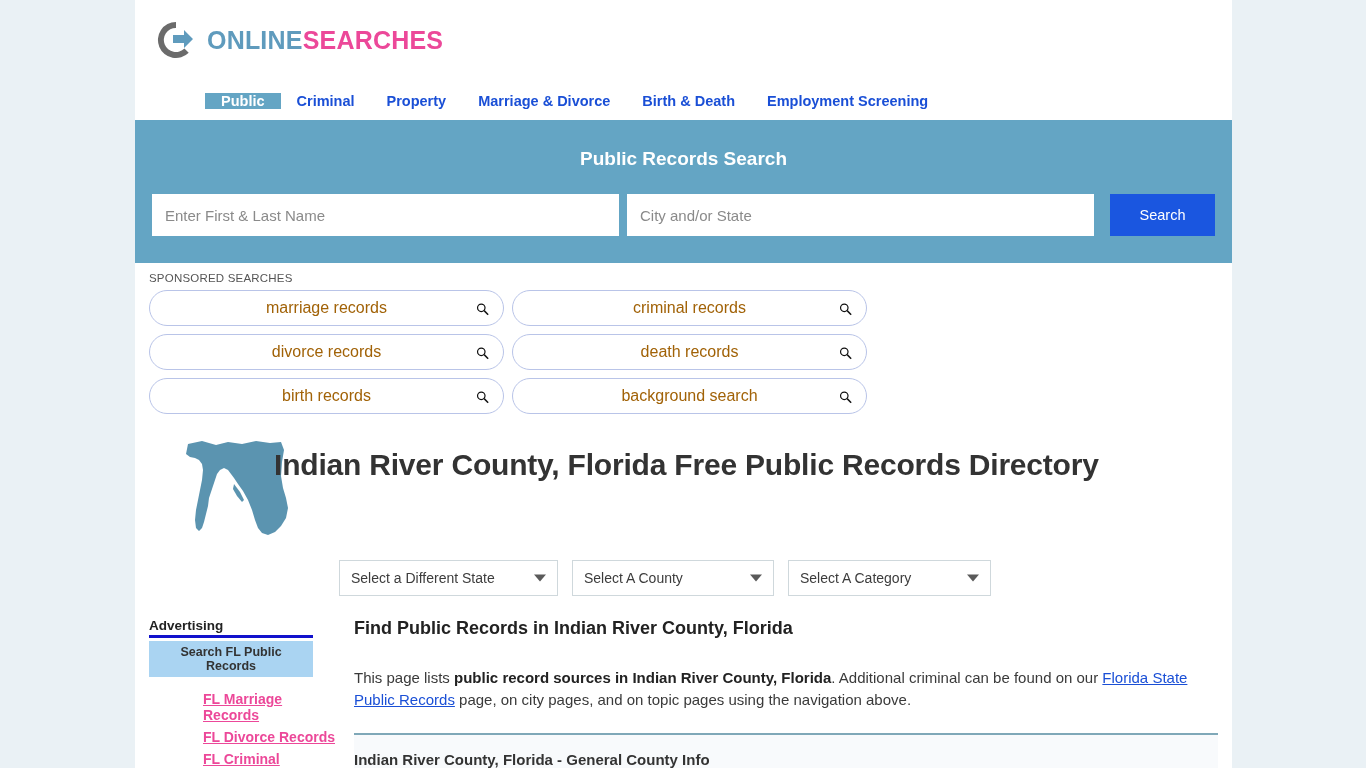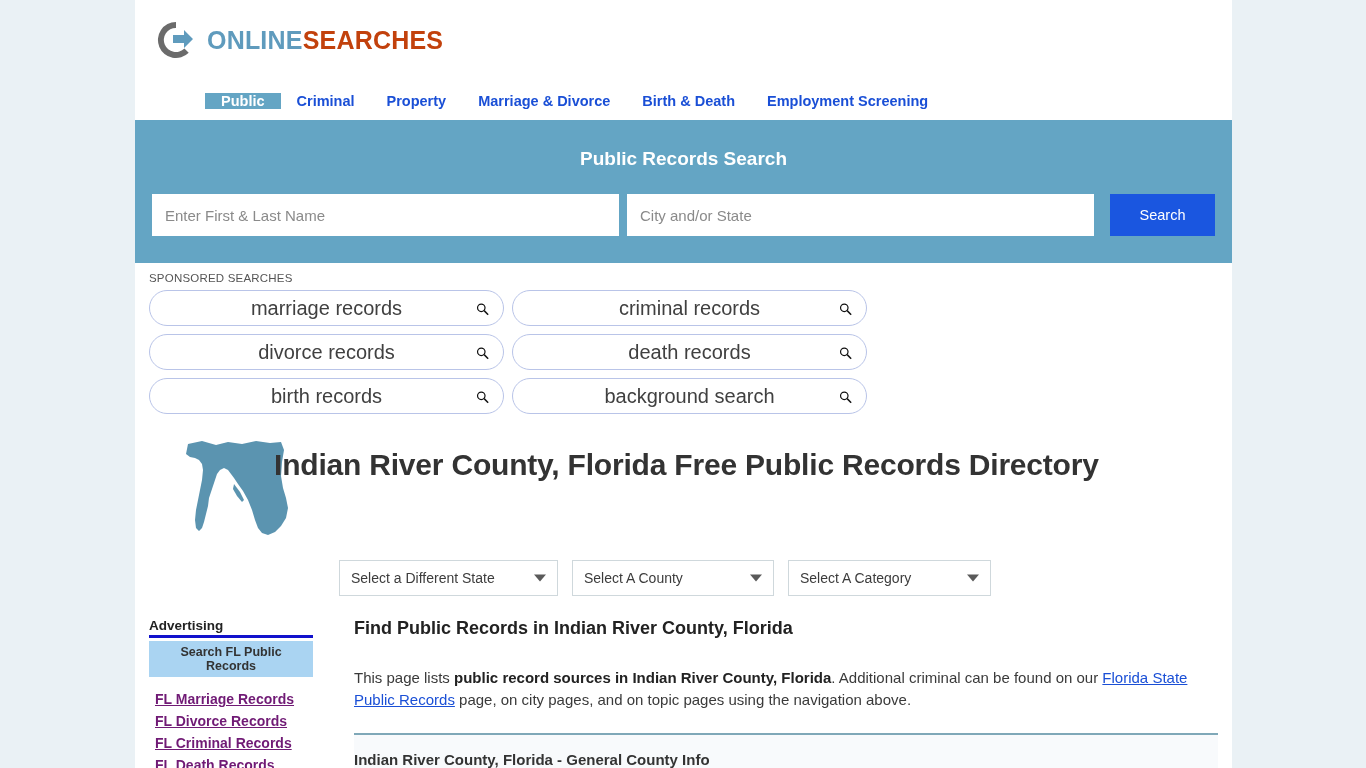--- a/index.html
+++ b/index.html
@@ -20,21 +20,21 @@
     min-height: 768px;
     background: #ffffff;
   }
 
   
   .header { height: 82px; position: relative; }
   .logo { position: absolute; left: 19px; top: 18px; display: flex; align-items: center; }
   .logo-mark { width: 44px; height: 44px; position: relative; }
   .logo-text { margin-left: 9px; font-size: 25px; font-weight: bold; letter-spacing: .2px; }
   .logo-online { color: #5f9bbd; }
-  .logo-searches { color: #c2410c; }
+  .logo-searches { color: #ec4899; }
 
   
   .nav {
     height: 42px;
     display: flex;
     align-items: center;
     padding-left: 70px;
     border-bottom: 4px solid #64a5c4;
     background: #fff;
   }
@@ -99,21 +99,21 @@
     height: 36px;
     border: 1px solid #b9c4e8;
     border-radius: 18px;
     display: flex;
     align-items: center;
     justify-content: center;
     position: relative;
     background: #fff;
     cursor: pointer;
   }
-  .pill-text { color: #404040; font-size: 20px; }
+  .pill-text { color: #a16207; font-size: 16px; }
   .pill-icon {
     position: absolute; right: 14px; top: 50%;
     transform: translateY(-50%);
     width: 13px; height: 13px;
   }
 
   
   .title-block {
     display: flex;
     align-items: flex-start;
@@ -174,24 +174,25 @@
     font-weight: bold;
     color: #333;
     text-align: center;
     cursor: pointer;
   }
   .ad-links { margin-top: 11px; }
   .ad-link {
     display: block;
     font-size: 14px;
     font-weight: bold;
-    color: #701a75;
+    color: #ec4899;
     text-decoration: underline;
     padding: 3px 0 3px 6px;
     cursor: pointer;
+    margin-left: 48px;
   }
 
   .main { flex: 1 1 auto; padding-left: 15px; }
   .section-title {
     font-size: 18px; font-weight: bold; color: #222;
     margin: 0 0 28px 0;
   }
   .body-text {
     font-size: 15px; line-height: 22px; color: #3a3a3a;
     margin: 0 0 22px 0;

